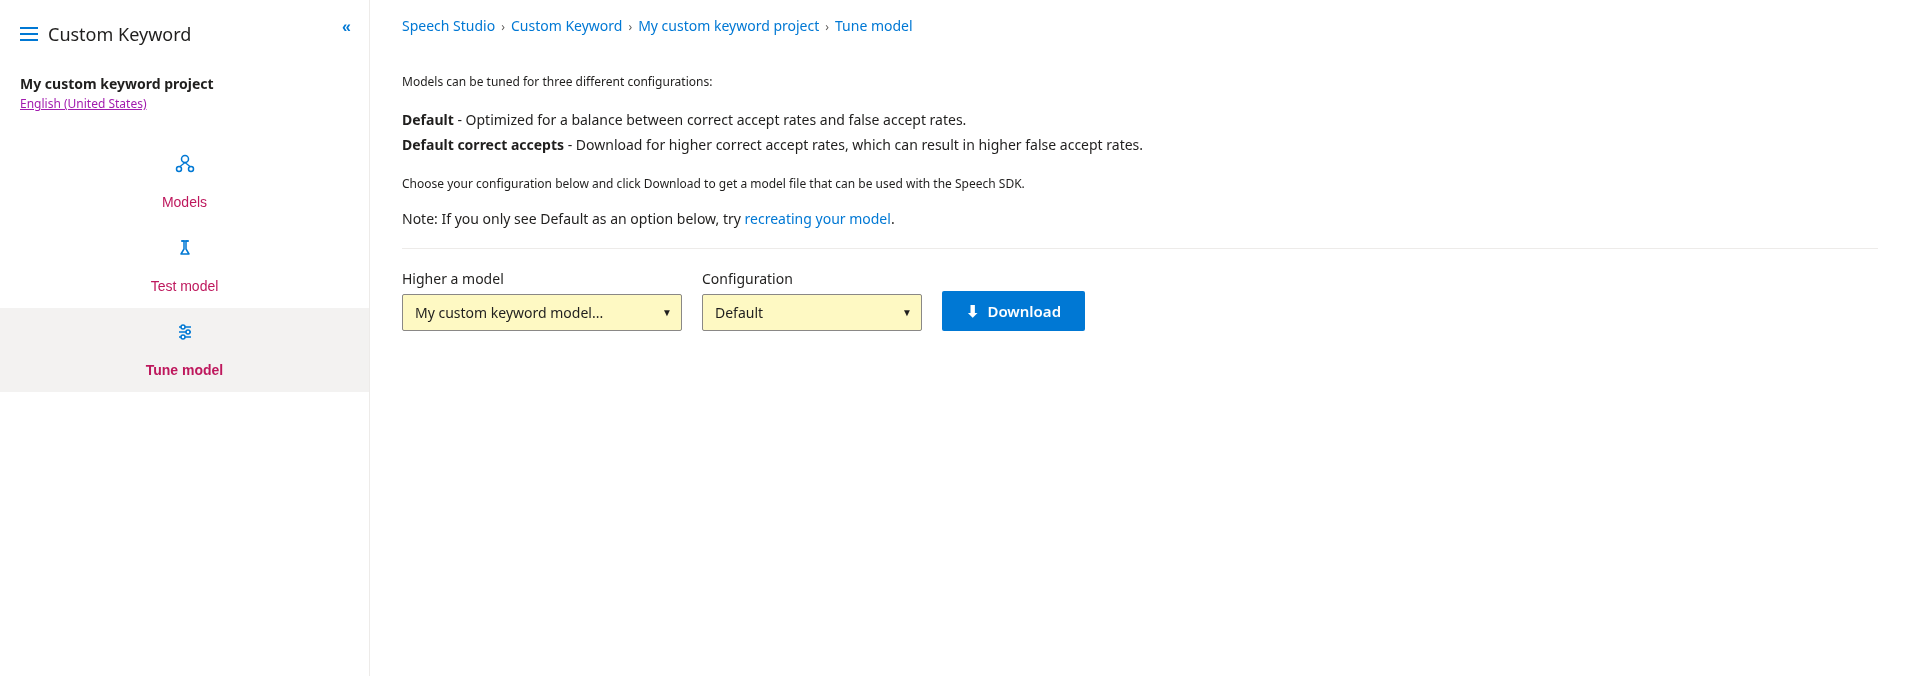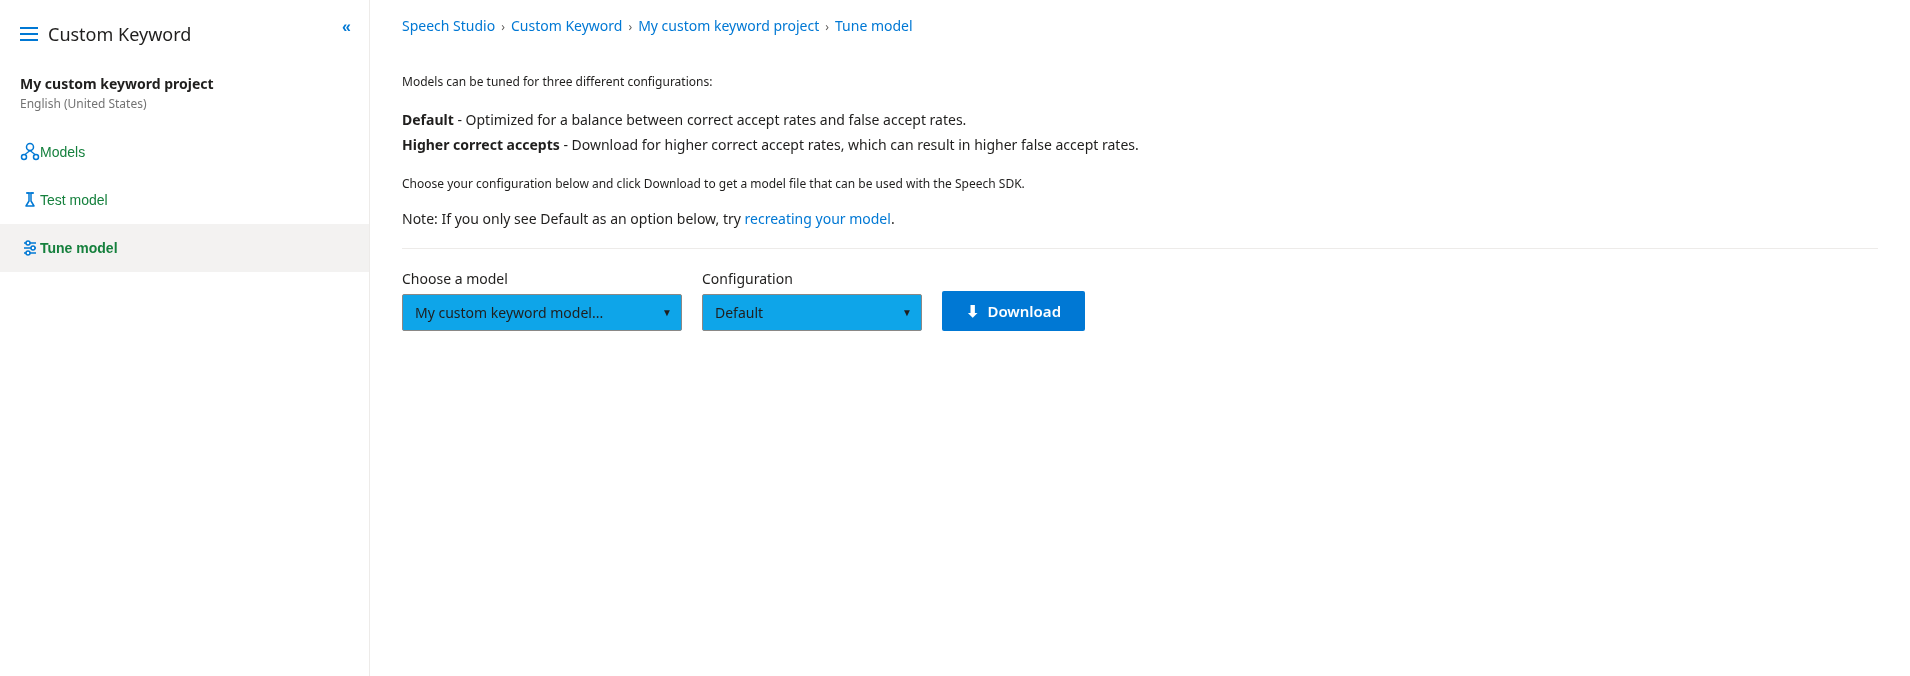--- a/index.html
+++ b/index.html
@@ -70,40 +70,43 @@
 
     .sidebar-project-name {
       font-size: 14px;
       font-weight: 700;
       color: #201f1e;
       margin-bottom: 2px;
     }
 
     .sidebar-project-lang {
       font-size: 12px;
-      color: #737373;
+      color: #a21caf;
+      margin-bottom: 12px;
+      text-decoration: underline;
     }
 
     .sidebar-nav {
       display: flex;
       flex-direction: column;
       margin-top: 8px;
     }
 
     .sidebar-nav-item {
       display: flex;
       align-items: center;
-      gap: 0;
+      gap: 20px;
       padding: 14px 20px;
       cursor: pointer;
       font-size: 14px;
-      color: #15803d;
+      color: #be185d;
       background: transparent;
       border: none;
       text-align: left;
+      flex-direction: column;
     }
 
     .sidebar-nav-item.active {
       background: #f3f2f1;
       font-weight: 600;
     }
 
     .nav-icon {
       width: 20px;
       height: 20px;
@@ -217,21 +220,21 @@
 
     .custom-select {
       appearance: none;
       -webkit-appearance: none;
       border: 1px solid #8a8886;
       border-radius: 2px;
       padding: 8px 36px 8px 12px;
       font-size: 14px;
       font-family: inherit;
       color: #201f1e;
-      background: #0ea5e9;
+      background: #fef9c3;
       cursor: pointer;
       outline: none;
     }
 
     .select-model {
       width: 280px;
     }
 
     .select-config {
       width: 220px;
@@ -342,36 +345,36 @@
 
   <div class="content-body">
 
     <p class="info-text">Models can be tuned for three different configurations:</p>
 
     <div class="config-list">
       <div class="config-item">
         <strong>Default</strong><span> -  Optimized for a balance between correct accept rates and false accept rates.</span>
       </div>
       <div class="config-item">
-        <strong>Higher correct accepts</strong><span> -  Download for higher correct accept rates, which can result in higher false accept rates.</span>
+        <strong>Default correct accepts</strong><span> -  Download for higher correct accept rates, which can result in higher false accept rates.</span>
       </div>
     </div>
 
     <p class="info-text">Choose your configuration below and click Download to get a model file that can be used with the Speech SDK.</p>
 
     <p class="note-text">
       <span>Note: If you only see Default as an option below, try </span><a href="#">recreating your model</a><span>.</span>
     </p>
 
     <hr class="divider">
 
     <div class="form-row">
 
       <div class="form-group">
-        <label class="form-label">Choose a model</label>
+        <label class="form-label">Higher a model</label>
         <div class="select-container">
           <select class="custom-select select-model">
             <option value="default">My custom keyword model...</option>
           </select>
           <span class="chevron-down">▼</span>
         </div>
       </div>
 
       <div class="form-group">
         <label class="form-label">Configuration</label>

